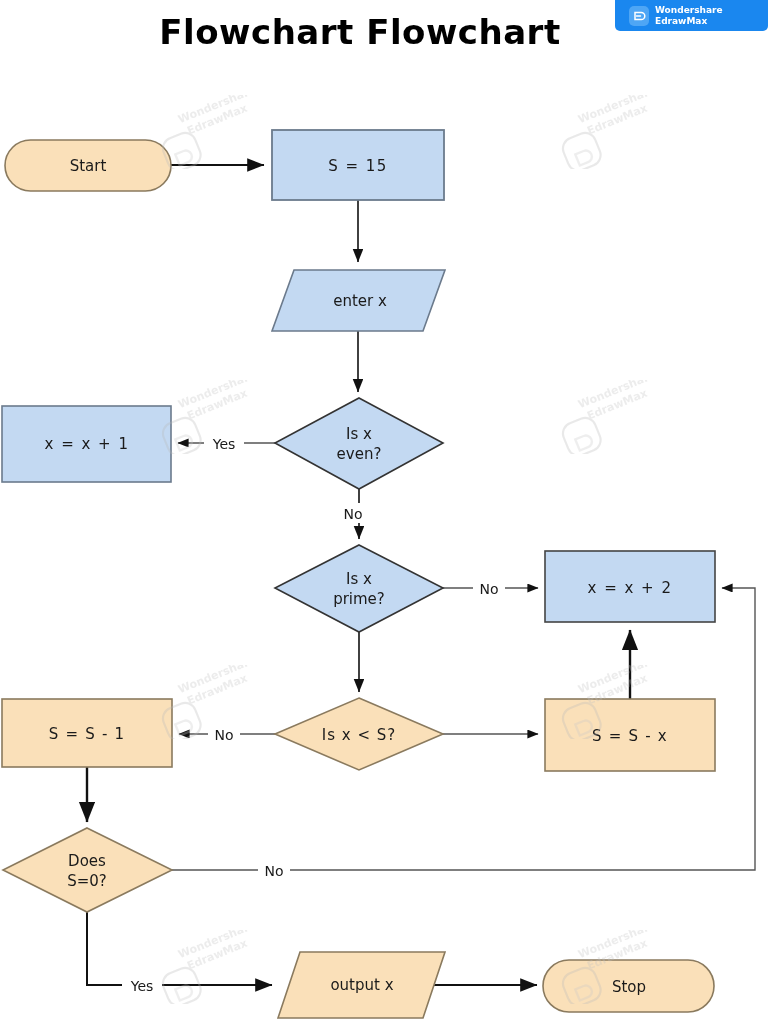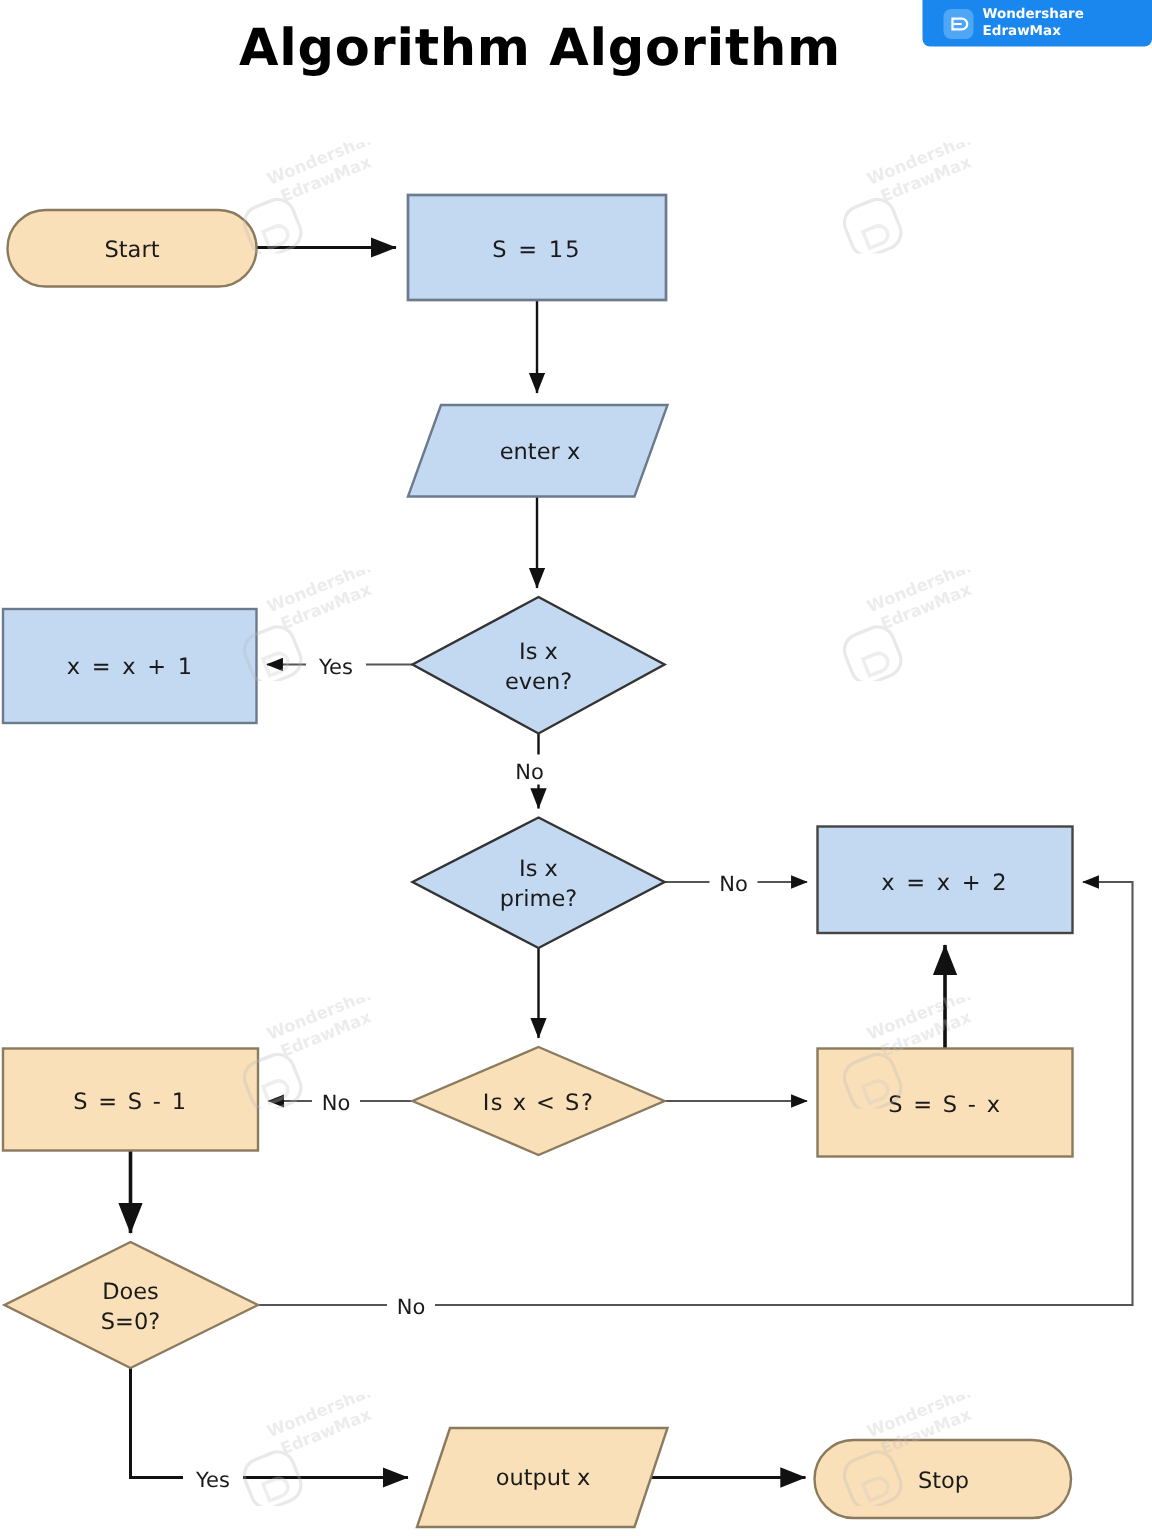--- a/index.html
+++ b/index.html
@@ -82,21 +82,21 @@
     position: absolute;
     width: 118px;
     height: 74px;
     opacity: 0.30;
     pointer-events: none;
   }
 </style>
 </head>
 <body>
 
-<div id="page-title">Algorithm Algorithm</div>
+<div id="page-title">Flowchart Flowchart</div>
 
 <div id="brand-badge">
   <span class="logo-tile">
     <svg width="14" height="14" viewBox="0 0 14 14">
       <path d="M3 3.4 H9.2 A3.6 3.6 0 0 1 9.2 10.6 H3 Z" fill="none" stroke="#ffffff" stroke-width="1.5"></path>
       <path d="M4.4 7 H8.6" stroke="#ffffff" stroke-width="1.3" stroke-linecap="round"></path>
     </svg>
   </span>
   <span class="brand-lines">
     <span>Wondershare</span>

